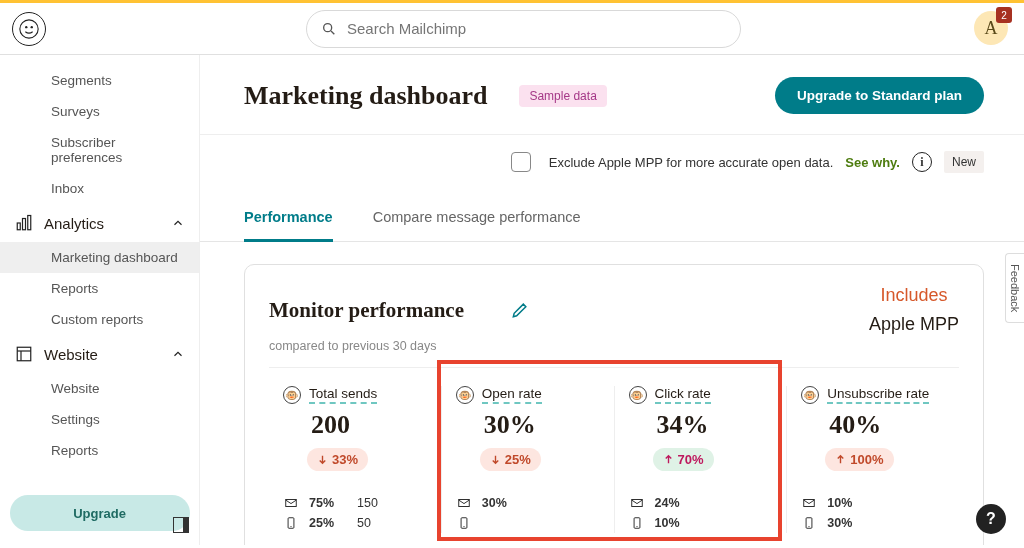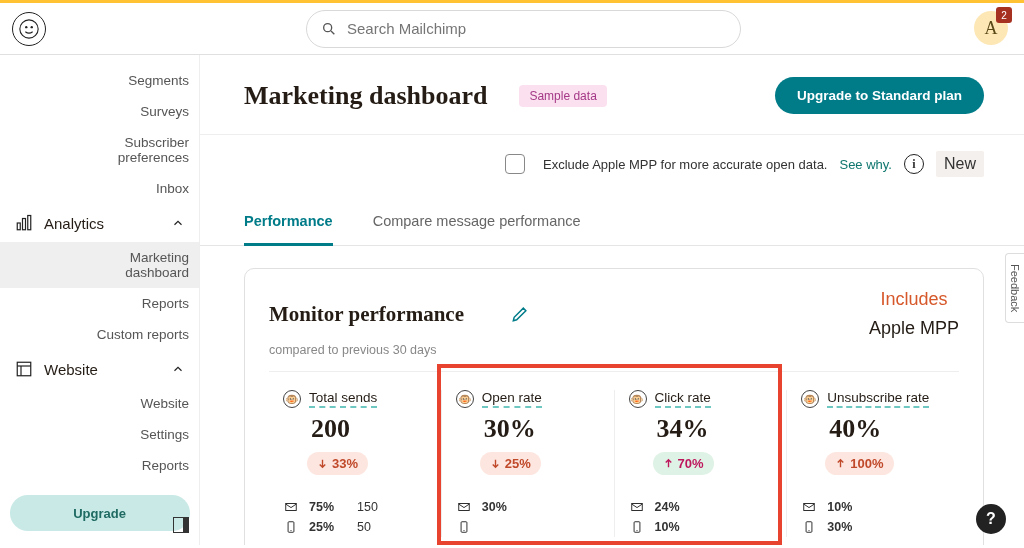--- a/index.html
+++ b/index.html
@@ -9,39 +9,39 @@
 .search { margin-left:260px; width:435px; height:38px; border:1px solid #d9d9d9; border-radius:20px; display:flex; align-items:center; padding:0 14px; color:#555;}
 .search svg { width:16px; height:16px; margin-right:10px; }
 .search input { border:none; outline:none; font-size:15px; flex:1; background:transparent; color:#333;}
 .avatar { position:absolute; right:16px; top:8px; width:34px; height:34px; border-radius:50%; background:#fde7b5; display:flex; align-items:center; justify-content:center; font-family:Georgia,serif; color:#5a4a1a; font-size:18px;}
 .avatar .badge { position:absolute; top:-4px; right:-4px; background:#a73121; color:#fff; font-size:10px; width:16px; height:16px; border-radius:3px; display:flex; align-items:center; justify-content:center; font-family:sans-serif;}
 .layout { display:flex; height:calc(100% - 55px);}
 .sidebar { width:200px; border-right:1px solid #eee; padding-top:10px; font-size:13.5px; color:#241c15; display:flex; flex-direction:column; position:relative;}
 .side-scroll { overflow-y:auto; flex:1; }
 .side-scroll::-webkit-scrollbar { width:8px;}
 .side-scroll::-webkit-scrollbar-thumb { background:#ccc; border-radius:4px;}
-.nav-sub { padding:8px 10px 8px 72px; color:#555; cursor:pointer;text-align:right;}
+.nav-sub { padding:8px 10px 8px 51px; color:#555; cursor:pointer;}
 .nav-sub.active { background:#efefef; }
 .nav-head { display:flex; align-items:center; padding:10px 14px; font-size:15px; font-weight:500; cursor:pointer;}
 .nav-head .icon { width:20px; margin-right:10px; display:flex; justify-content:center;}
 .nav-head .chev { margin-left:auto;}
 .upgrade-btn { margin:10px auto 14px; width:180px; height:36px; border-radius:18px; background:#c8e9e6; color:#1f6b63; display:flex; align-items:center; justify-content:center; font-size:13px; font-weight:600; cursor:pointer;}
 .panel-icon { position:absolute; bottom:12px; right:10px; width:16px; height:16px; border:1.5px solid #333;}
 .panel-icon::after { content:''; position:absolute; right:0; top:0; bottom:0; width:5px; background:#333;}
 .main { flex:1; overflow-y:auto; background:#fff;}
 .main-inner { padding:0 0 30px 0;}
 .page-head { padding:22px 40px 20px 44px; display:flex; align-items:center; border-bottom:1px solid #eee;}
 .page-title { font-family:Georgia,"Times New Roman",serif; font-size:26px; font-weight:600;}
 .sample-pill { margin-left:32px; background:#fbe1ef; color:#a53887; font-size:12px; padding:4px 10px; border-radius:4px;}
 .cta-btn { margin-left:auto; background:#007c89; color:#fff; border-radius:22px; padding:11px 22px; font-size:13.5px; font-weight:600; cursor:pointer;}
 .banner { margin:16px 40px 0 44px; display:flex; align-items:center; justify-content:flex-end; gap:12px; font-size:13px; color:#333;}
 .banner .chk { width:20px; height:20px; border:1.5px solid #888; border-radius:4px; margin-right:6px;}
-.banner .link { color:#0f766e; font-weight:400; cursor:pointer;}
+.banner .link { color:#4d7c0f; font-weight:700; cursor:pointer;}
 .banner .info { width:20px; height:20px; border:1.8px solid #222; border-radius:50%; display:flex; align-items:center; justify-content:center; font-family:Georgia,serif; font-size:12px; font-weight:bold;}
-.banner .new { background:#f4f0ee; padding:4px 8px; font-size:16px; border-radius:2px;}
+.banner .new { background:#f4f0ee; padding:4px 8px; font-size:12px; border-radius:2px;}
 .tabs { display:flex; gap:40px; padding:0 44px; margin-top:26px; border-bottom:1px solid #e5e5e5; font-size:14.5px;}
 .tab { padding:10px 0 14px; color:#666; cursor:pointer; font-weight:500;}
 .tab.active { color:#007c89; border-bottom:3px solid #007c89; margin-bottom:-1px; font-weight:600;}
 .card { margin:22px 40px 0 44px; border:1px solid #e0e0e0; border-radius:10px; padding:20px 24px 24px;}
 .card-head { display:flex; align-items:center;gap:32px;}
 .card-title { font-family:Georgia,serif; font-size:21px; font-weight:600;}
 .edit-icon { margin-left:14px; color:#007c89; cursor:pointer;}
 .includes { margin-left:auto; font-size:18px; display:flex; align-items:center; gap:8px;flex-direction:column;}
 .includes .inc { color:#d6582a;}
 .card-sub { color:#888; font-size:12.5px; margin-top:4px;}

